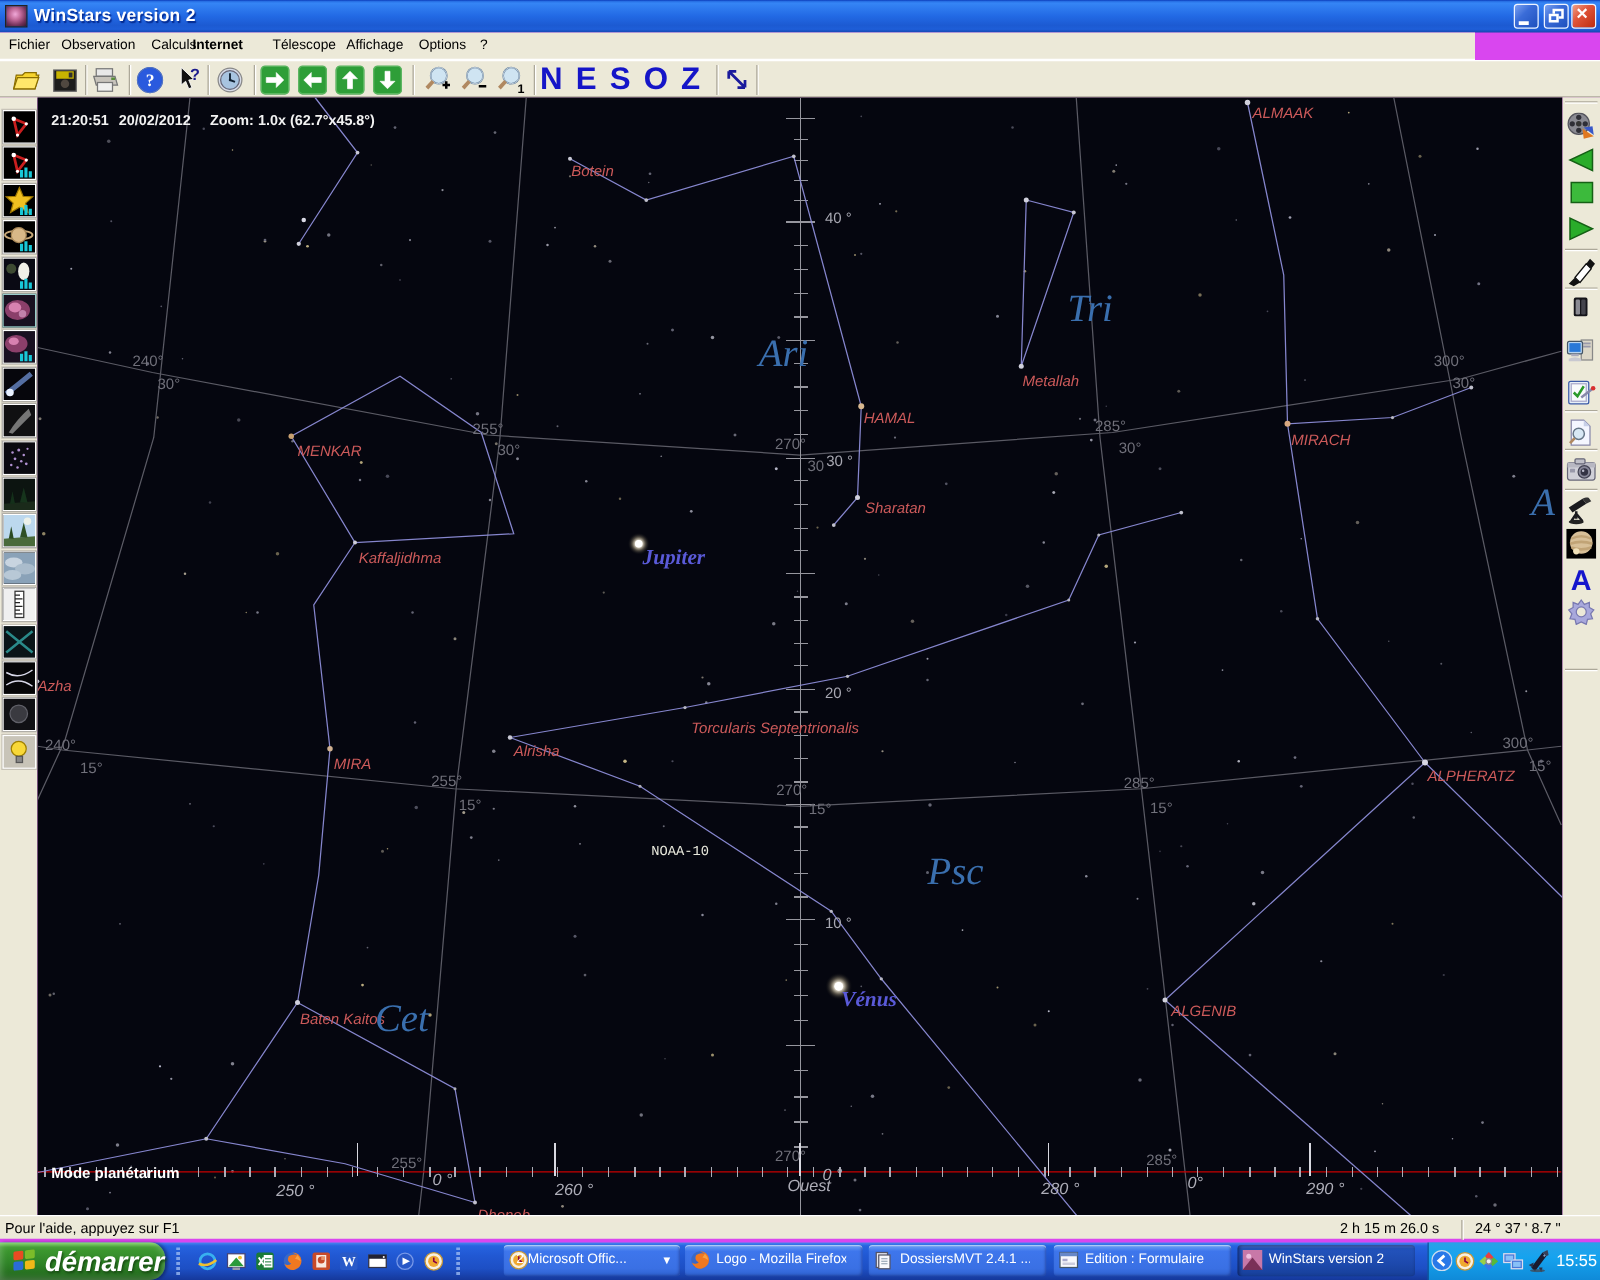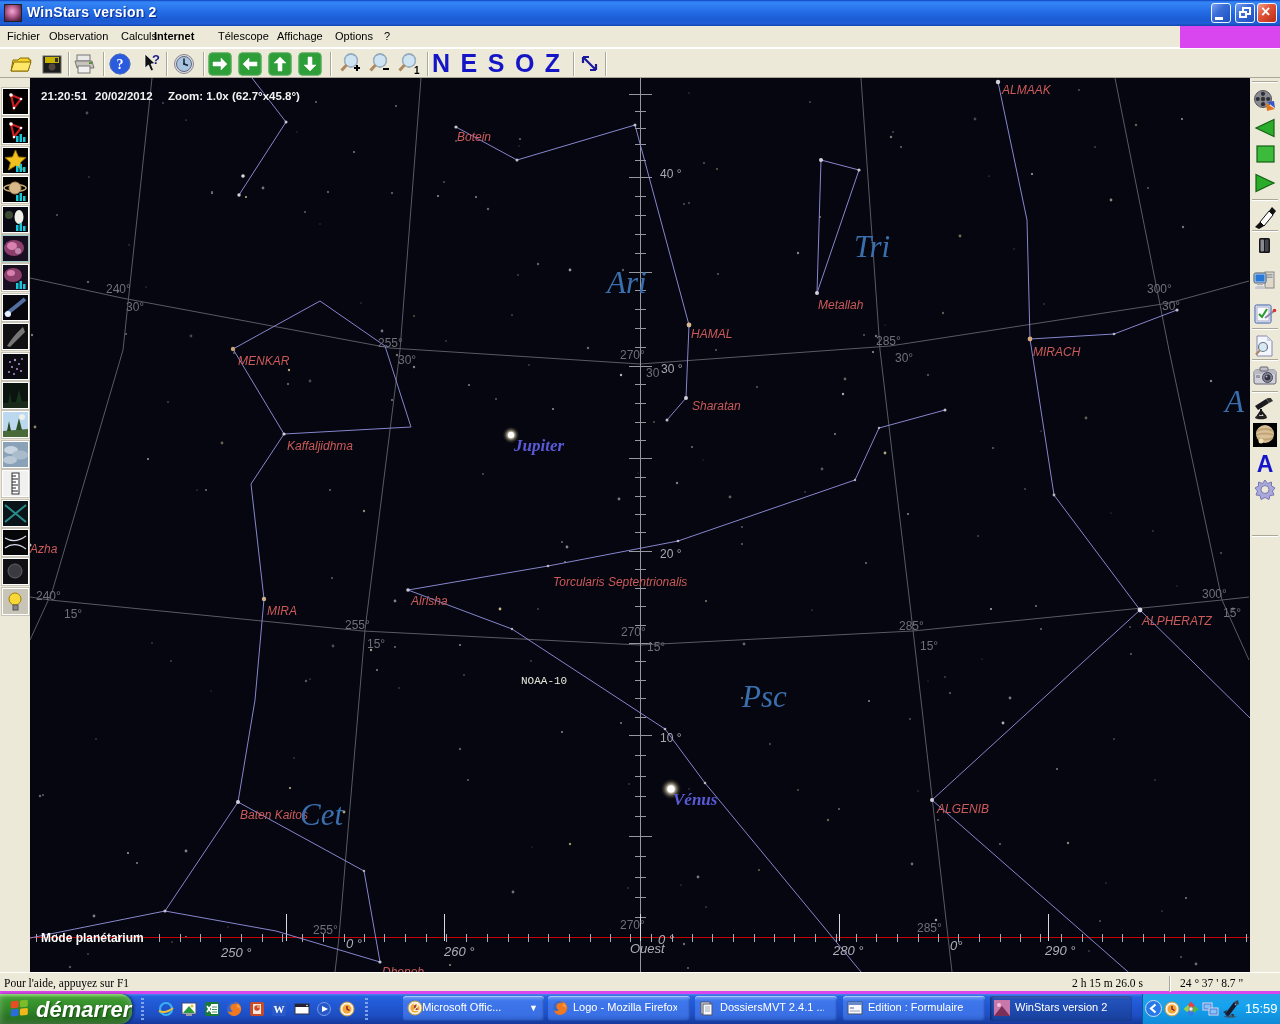--- a/index.html
+++ b/index.html
@@ -33,21 +33,21 @@
 
 #leftrail { position:absolute; left:0; top:78px; width:30px; height:894px; background:#ece9d8; }
 #rightrail { position:absolute; left:1250px; top:78px; width:30px; height:894px; background:#ece9d8; }
 .rsep { position:absolute; left:2px; width:26px; height:2px; border-top:1px solid #aca899; border-bottom:1px solid #fff;}
 
 
 #map { position:absolute; left:30px; top:78px; width:1220px; height:894px; background:#05060f; overflow:hidden; }
 
 
 #statusbar { position:absolute; left:0; top:972px; width:1280px; height:19px; background:#ece9d8;
-  border-top:1px solid #fff; font-size:11.5px; color:#000;font-family:Liberation Serif, serif; }
+  border-top:1px solid #fff; font-size:11.5px; color:#000; }
 
 
 #taskbar { position:absolute; left:0; top:994px; width:1280px; height:30px;
   background:linear-gradient(180deg,#4a86ef 0%,#2663e0 9%,#2158d3 35%,#1d4fc4 70%,#15389b 100%); }
 #startbtn { position:absolute; left:0; top:0; width:132px; height:30px; border-radius:0 12px 12px 0;
   background:linear-gradient(180deg,#7bd25e 0%,#3f9c31 12%,#2f8427 55%,#256e1f 85%,#1c5917 100%);
   box-shadow:inset 0 0 6px 1px rgba(255,255,255,0.25), 2px 0 3px rgba(0,0,0,0.4);
   color:#fff; font-size:22px; font-weight:bold; font-style:italic; }
 .taskbtn { position:absolute; top:2px; height:25px; border-radius:3px; color:#fff; font-size:11px;
   background:linear-gradient(180deg,#71a2f5 0%,#3e76ec 20%,#3a70e4 70%,#2e61cf 100%);
@@ -1004,16 +1004,16 @@
           <rect x="8.5" y="8.5" width="6" height="4" fill="#88c0f8"></rect>
         </svg>
 <svg width="18" height="18" viewBox="0 0 18 18" style="position:absolute;left:78px;top:6px;">
           <path d="M4 14 L13 2 L16 5 L7 17 Z" fill="#1a1a2e"></path>
           <path d="M13 2 L17 0 L18 4 L16 5 Z" fill="#384058"></path>
           <path d="M6 10 L2 12 L5 14 Z" fill="#283048"></path>
           <path d="M10 14 L12 18 L13 14 Z" fill="#283048"></path>
           <path d="M14 4 L15 5" stroke="#8899bb" stroke-width="1.5"></path>
           <ellipse cx="9" cy="16.5" rx="6" ry="1.2" fill="#404858" opacity="0.8"></ellipse>
         </svg>
-<span style="position:absolute;left:102px;top:7px;color:#fff;font-size:13px;">15:59</span>
+<span style="position:absolute;left:102px;top:7px;color:#fff;font-size:13px;">15:55</span>
 </div>
     </div>
 </div>
 
 </body></html>

